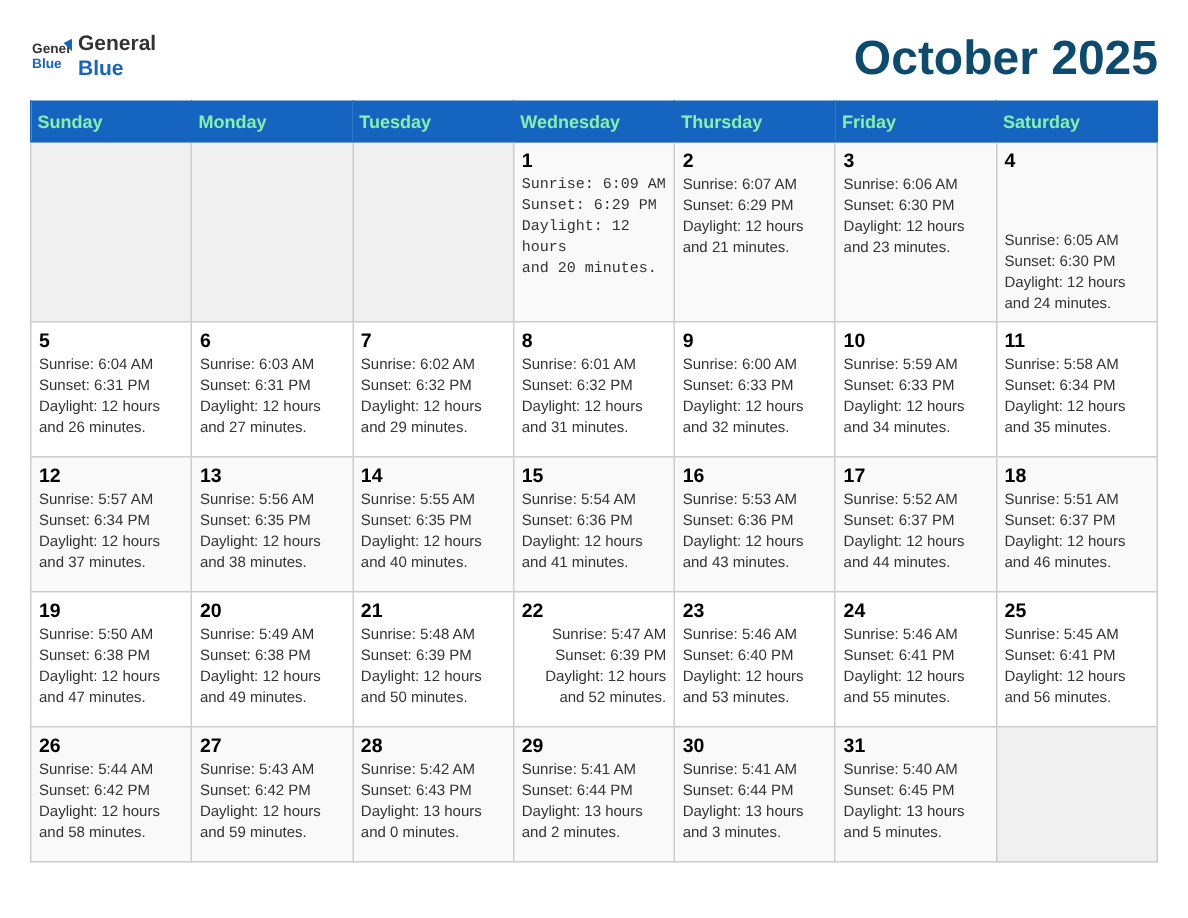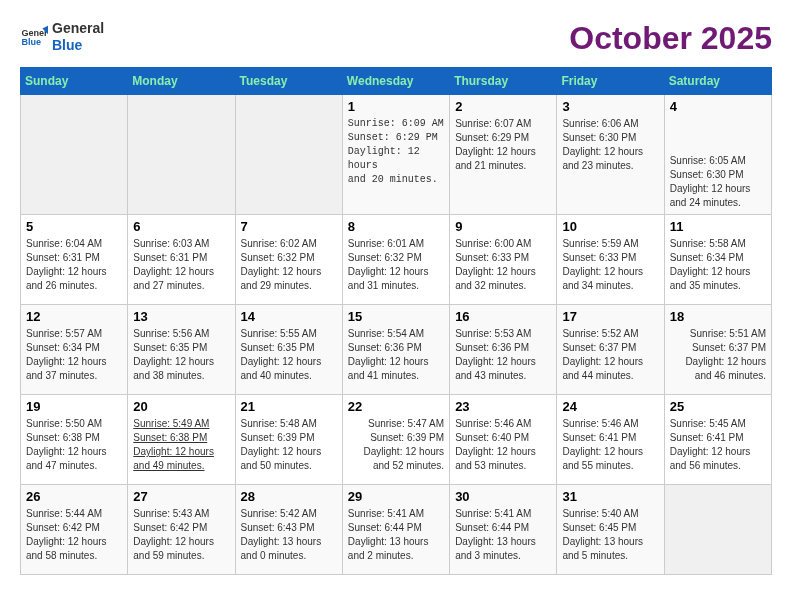--- a/index.html
+++ b/index.html
@@ -24,21 +24,21 @@
     .logo-icon {
       width: 28px;
       height: 28px;
     }
     .title-area {
       text-align: right;
     }
     .calendar-title {
       font-size: 32px;
       font-weight: bold;
-      color: #701a75;
+      color: #0c4a6e;
     }
     .calendar-subtitle {
       font-size: 16px;
       color: #555;
     }
     table {
       width: 100%;
       border-collapse: collapse;
       font-size: 11px;
     }
@@ -234,37 +234,37 @@
         </td>
         <td>
           <span class="day-num">17</span>
           <div class="day-info" style="white-space: pre-line;">Sunrise: 5:52 AM
 Sunset: 6:37 PM
 Daylight: 12 hours
 and 44 minutes.</div>
         </td>
         <td>
           <span class="day-num">18</span>
-          <div class="day-info" style="white-space: pre-line; text-align: right;">Sunrise: 5:51 AM
+          <div class="day-info" style="white-space: pre-line;">Sunrise: 5:51 AM
 Sunset: 6:37 PM
 Daylight: 12 hours
 and 46 minutes.</div>
         </td>
       </tr>
       <tr>
         <td>
           <span class="day-num">19</span>
           <div class="day-info" style="white-space: pre-line;">Sunrise: 5:50 AM
 Sunset: 6:38 PM
 Daylight: 12 hours
 and 47 minutes.</div>
         </td>
         <td>
           <span class="day-num">20</span>
-          <div class="day-info" style="white-space: pre-line; text-decoration: underline;">Sunrise: 5:49 AM
+          <div class="day-info" style="white-space: pre-line;">Sunrise: 5:49 AM
 Sunset: 6:38 PM
 Daylight: 12 hours
 and 49 minutes.</div>
         </td>
         <td>
           <span class="day-num">21</span>
           <div class="day-info" style="white-space: pre-line;">Sunrise: 5:48 AM
 Sunset: 6:39 PM
 Daylight: 12 hours
 and 50 minutes.</div>

